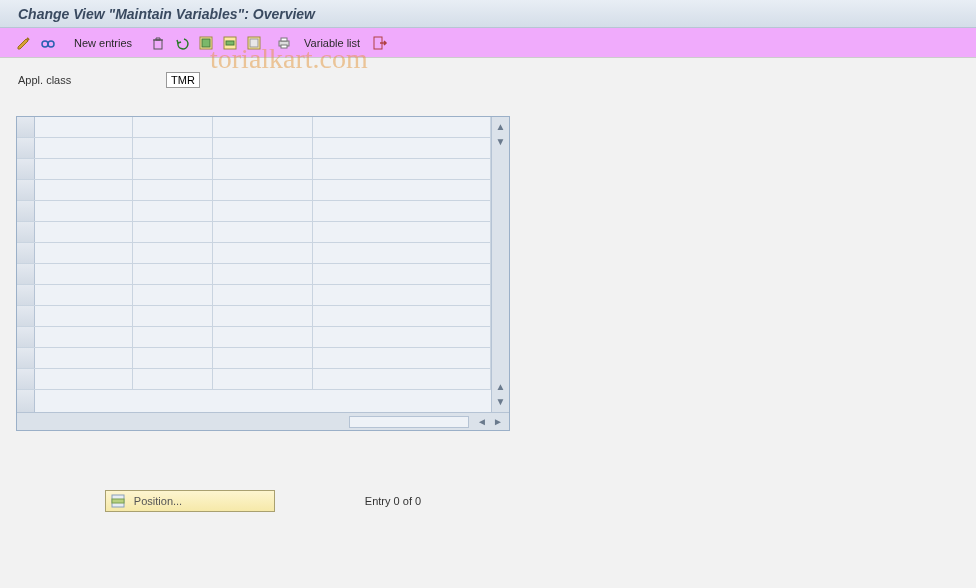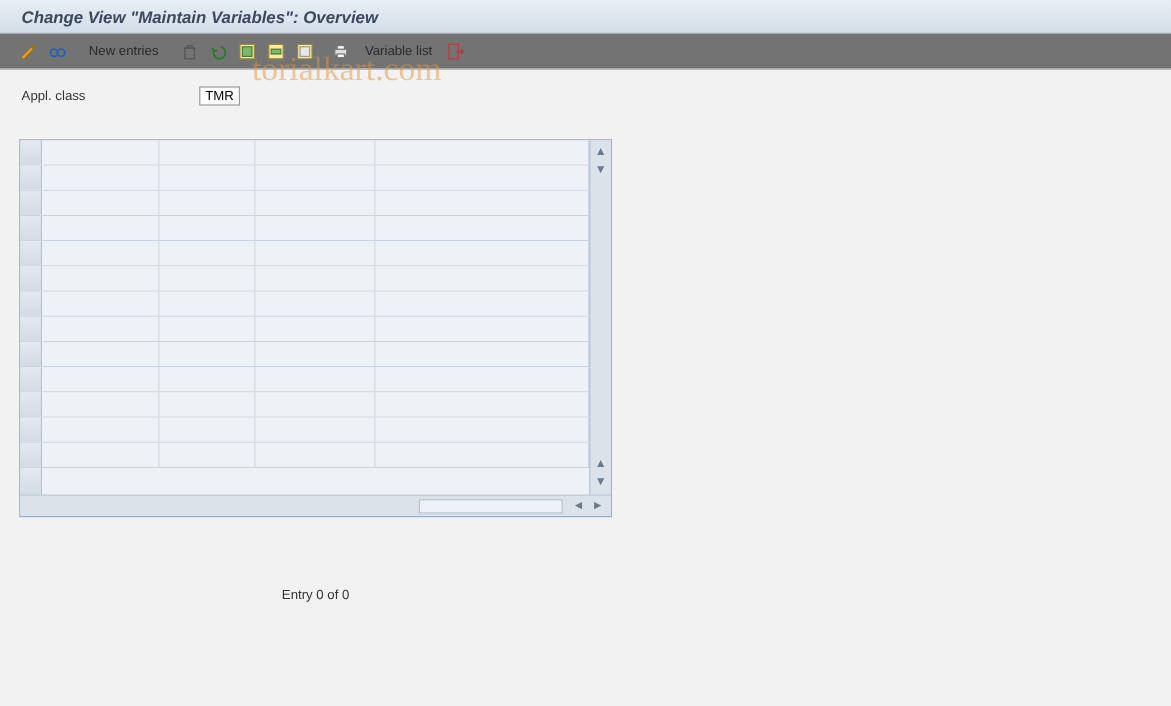--- a/index.html
+++ b/index.html
@@ -21,21 +21,21 @@
     display: flex;
     align-items: center;
   }
   .titlebar .title {
     font-weight: bold;
     font-style: italic;
     font-size: 14px;
     color: #3a4a60;
   }
   .toolbar {
-    background: #737373;
+    background: #f0abfc;
     border-bottom: 1px solid #ccc;
     padding: 4px 14px;
     height: 30px;
     display: flex;
     align-items: center;
     gap: 4px;
   }
   .tb-icon {
     width: 20px;
     height: 20px;
@@ -355,16 +355,23 @@
     </div>
   </div>
   <div class="hscroll">
     <div class="h-track"></div>
     <div class="h-btn">◄</div>
     <div class="h-btn">►</div>
   </div>
 </div>
 
 <div class="bottom-bar">
+  <button class="pos-btn">
+    <svg viewBox="0 0 16 16">
+        <rect x="2" y="2" width="12" height="12" fill="#e8edf3" stroke="#8aa0b8"></rect>
+        <rect x="2" y="6" width="12" height="4" fill="#b8d080" stroke="#7aa050"></rect>
+      </svg>
+    <span>Position...</span>
+  </button>
   <span class="entry-text">Entry 0 of 0</span>
 </div>
 
 <div class="watermark">torialkart.com</div>
 
 </body></html>

